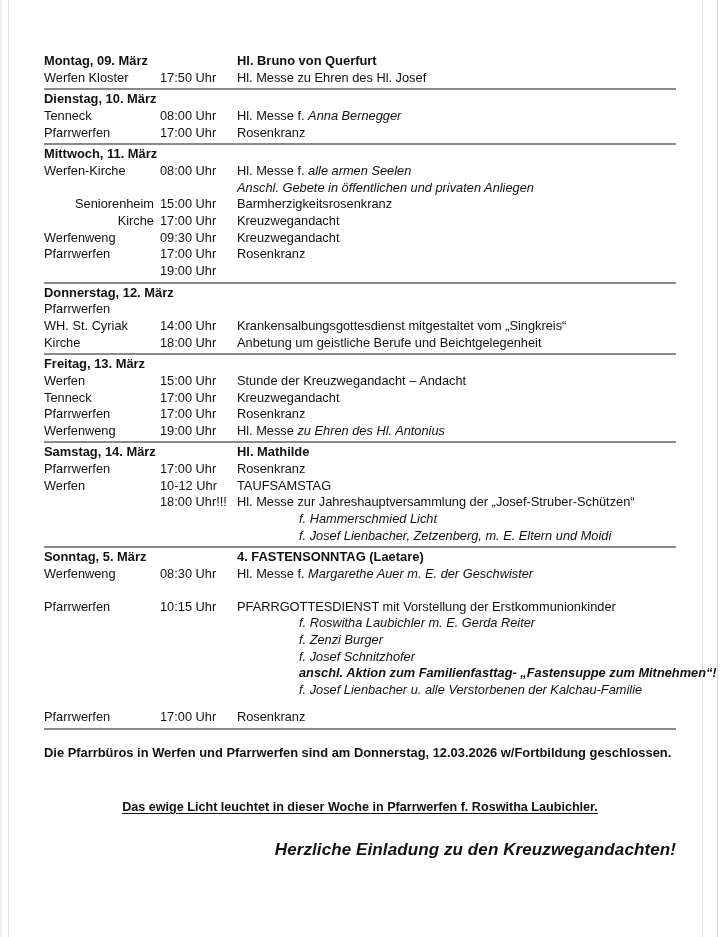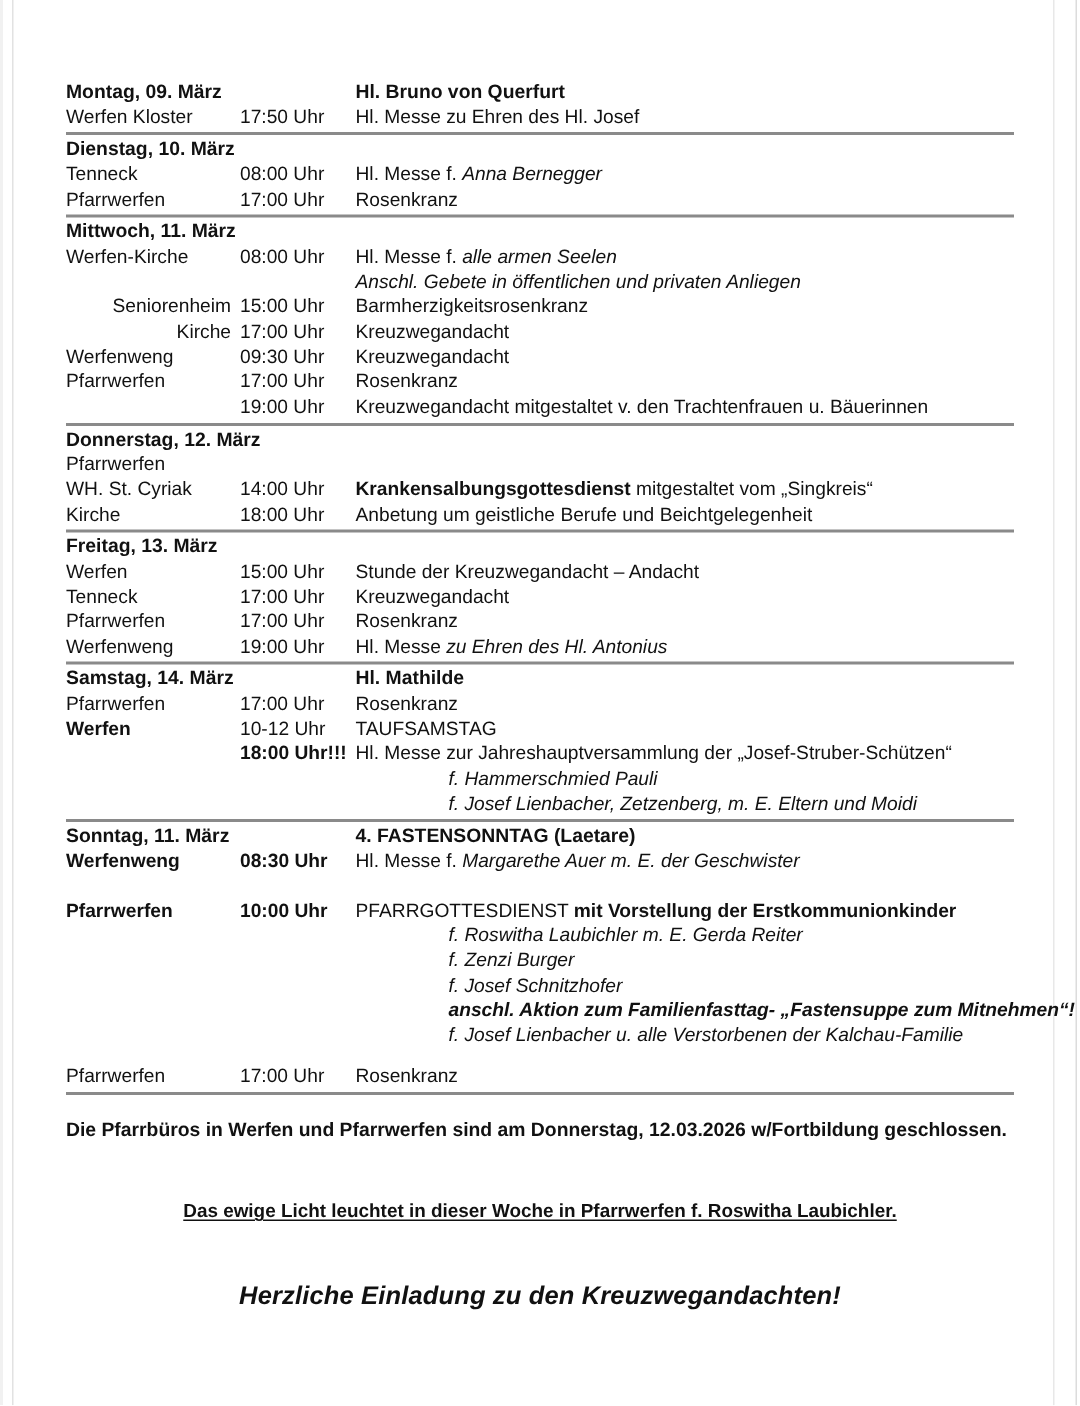--- a/index.html
+++ b/index.html
@@ -77,21 +77,21 @@
   }
   .col-time {
     width: 77px;
     flex: 0 0 77px;
     box-sizing: border-box;
   }
   .col-desc {
     flex: 1 1 auto;
   }
 
-  .b { font-weight: bold; }
+  .b { font-weight: normal; }
   .i { font-style: italic; }
   .bi { font-weight: bold; font-style: italic; }
 
   .row.header-row {
     font-weight: bold;
     font-size: 12.9px;
     padding-top: 1px;
   }
   .row.header-row .col-desc { font-weight: bold; }
 
@@ -116,22 +116,22 @@
     text-align: center;
     margin-top: 38px;
     font-size: 12.6px;
   }
   .note-underline span {
     font-weight: bold;
     text-decoration: underline;
     text-underline-offset: 2px;
   }
   .note-invite {
-    text-align: center;
-    margin-top: 40px;
+    text-align: right;
+    margin-top: 26px;
     font-size: 17px;
     font-style: italic;
     font-weight: bold;
     letter-spacing: 0.1px;
   }
 </style>
 </head>
 <body>
 
 <div class="page">
@@ -200,21 +200,20 @@
             <div class="col-desc"><span>Kreuzwegandacht</span></div>
           </div>
           <div class="row">
             <div class="col-place">Pfarrwerfen</div>
             <div class="col-time">17:00 Uhr</div>
             <div class="col-desc"><span>Rosenkranz</span></div>
           </div>
           <div class="row">
             <div class="col-place"></div>
             <div class="col-time">19:00 Uhr</div>
-            <div class="col-desc"><span>Kreuzwegandacht mitgestaltet v. den Trachtenfrauen u. Bäuerinnen</span></div>
           </div>
         </div>
         <div class="day-block">
           <div class="row header-row">
             <div class="col-place" style="width: 193px; flex: 0 0 193px;">Donnerstag, 12. März</div>
             <div class="col-desc"></div>
           </div>
           <div class="row">
             <div class="col-place">Pfarrwerfen</div>
             <div class="col-time"></div>
@@ -273,42 +272,42 @@
             <div class="col-desc"><span>TAUFSAMSTAG</span></div>
           </div>
           <div class="row">
             <div class="col-place"></div>
             <div class="col-time b">18:00 Uhr!!!</div>
             <div class="col-desc"><span>Hl. Messe zur Jahreshauptversammlung der „Josef-Struber-Schützen“</span></div>
           </div>
           <div class="row cont">
             <div class="col-place"></div>
             <div class="col-time"></div>
-            <div class="col-desc sub-indent"><span class="i">f. Hammerschmied Pauli</span></div>
+            <div class="col-desc sub-indent"><span class="i">f. Hammerschmied Licht</span></div>
           </div>
           <div class="row cont">
             <div class="col-place"></div>
             <div class="col-time"></div>
             <div class="col-desc sub-indent"><span class="i">f. Josef Lienbacher, Zetzenberg, m. E. Eltern und Moidi</span></div>
           </div>
         </div>
         <div class="day-block">
           <div class="row header-row">
-            <div class="col-place" style="width: 193px; flex: 0 0 193px;">Sonntag, 11. März</div>
+            <div class="col-place" style="width: 193px; flex: 0 0 193px;">Sonntag, 5. März</div>
             <div class="col-desc">4. FASTENSONNTAG (Laetare)</div>
           </div>
           <div class="row">
             <div class="col-place b">Werfenweng</div>
             <div class="col-time b">08:30 Uhr</div>
             <div class="col-desc"><span>Hl. Messe f. </span><span class="i">Margarethe Auer m. E. der Geschwister</span></div>
           </div>
           <div class="spacer-md"></div>
           <div class="row">
             <div class="col-place b">Pfarrwerfen</div>
-            <div class="col-time b">10:00 Uhr</div>
+            <div class="col-time b">10:15 Uhr</div>
             <div class="col-desc"><span>PFARRGOTTESDIENST </span><span class="b">mit Vorstellung der Erstkommunionkinder</span></div>
           </div>
           <div class="row cont">
             <div class="col-place"></div>
             <div class="col-time"></div>
             <div class="col-desc sub-indent"><span class="i">f. Roswitha Laubichler m. E. Gerda Reiter</span></div>
           </div>
           <div class="row cont">
             <div class="col-place"></div>
             <div class="col-time"></div>

